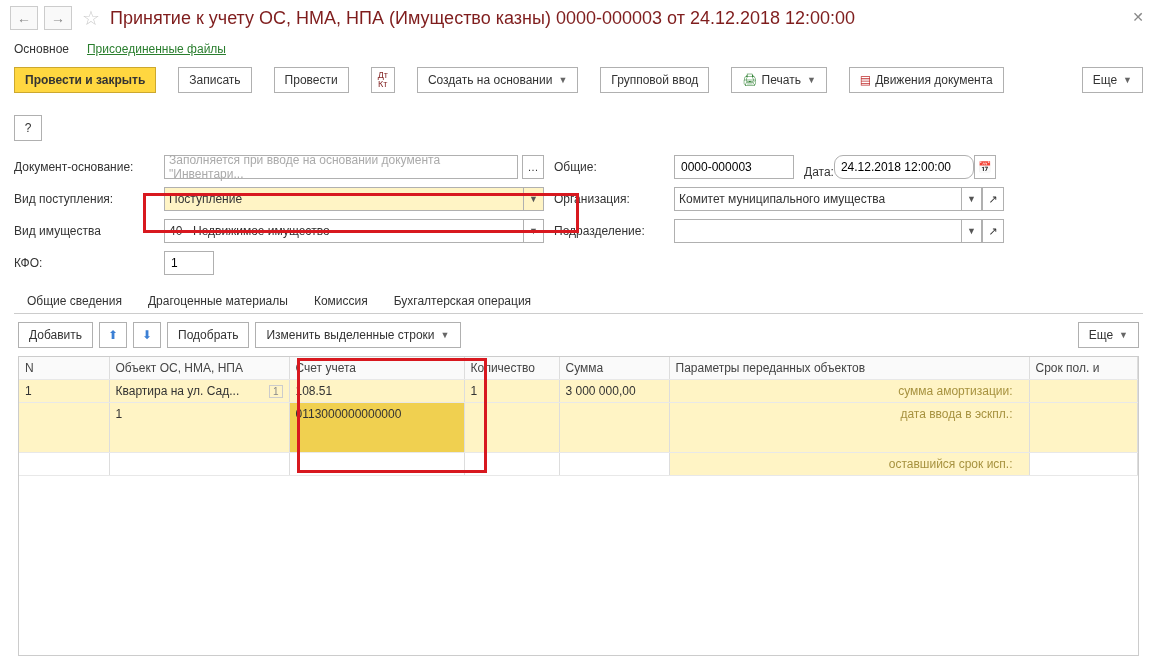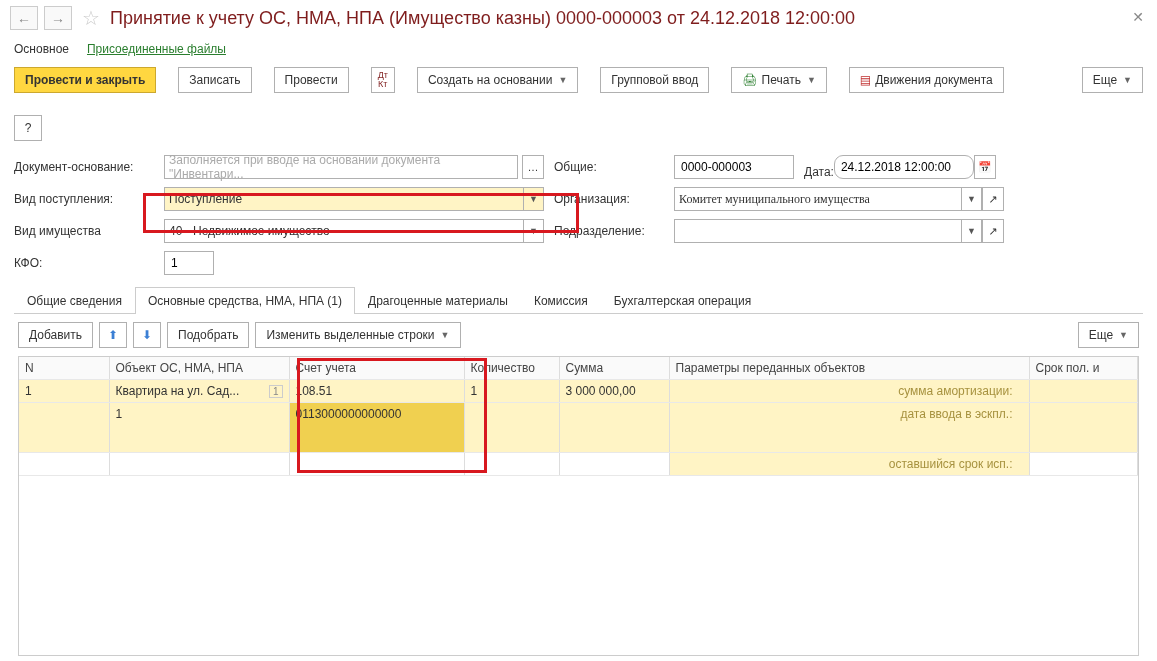--- a/index.html
+++ b/index.html
@@ -262,21 +262,21 @@
   </div>
 
   <div class="fld-label">Вид поступления:</div>
   <div class="field yellow">
     <span>Поступление</span>
     <div style="flex:1"></div>
     <span class="dropdown-btn">▼</span>
   </div>
   <div class="fld-label">Организация:</div>
   <div class="right-cluster">
-    <div class="field" style="flex:1;font-family:Liberation Serif, serif;">
+    <div class="field" style="flex:1;">
       <span>Комитет муниципального имущества</span>
       <div style="flex:1"></div>
       <span class="dropdown-btn">▼</span>
     </div>
     <span class="open-ext-btn">↗</span>
   </div>
 
   <div class="fld-label">Вид имущества</div>
   <div class="field">
     <span>40 - Недвижимое имущество</span>
@@ -300,21 +300,20 @@
       </div>
     </div>
   <div></div>
     <div></div>
 </div>
 
 <div class="big-red-box red1"></div>
 
 <div class="tabs-strip">
   <div class="tab">Общие сведения</div>
-  <div class="tab active">Основные средства, НМА, НПА (1)</div>
   <div class="tab">Драгоценные материалы</div>
   <div class="tab">Комиссия</div>
   <div class="tab">Бухгалтерская операция</div>
 </div>
 
 <div class="subtoolbar">
   <button class="btn">Добавить</button>
   <span class="icon-btn" style="color:#3b7fd4;">⬆</span>
   <span class="icon-btn" style="color:#3b7fd4;">⬇</span>
   <button class="btn">Подобрать</button>

